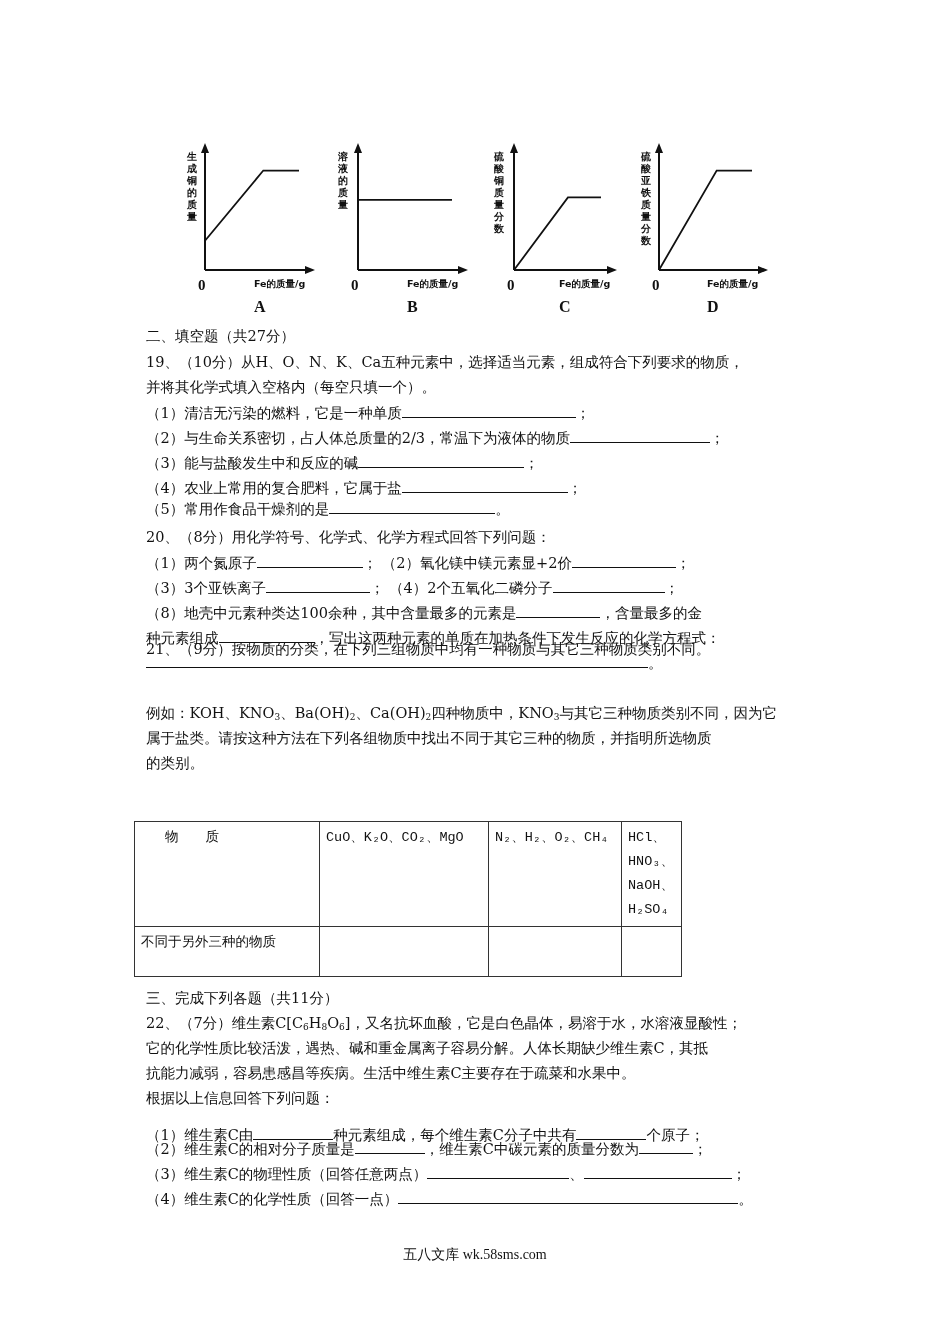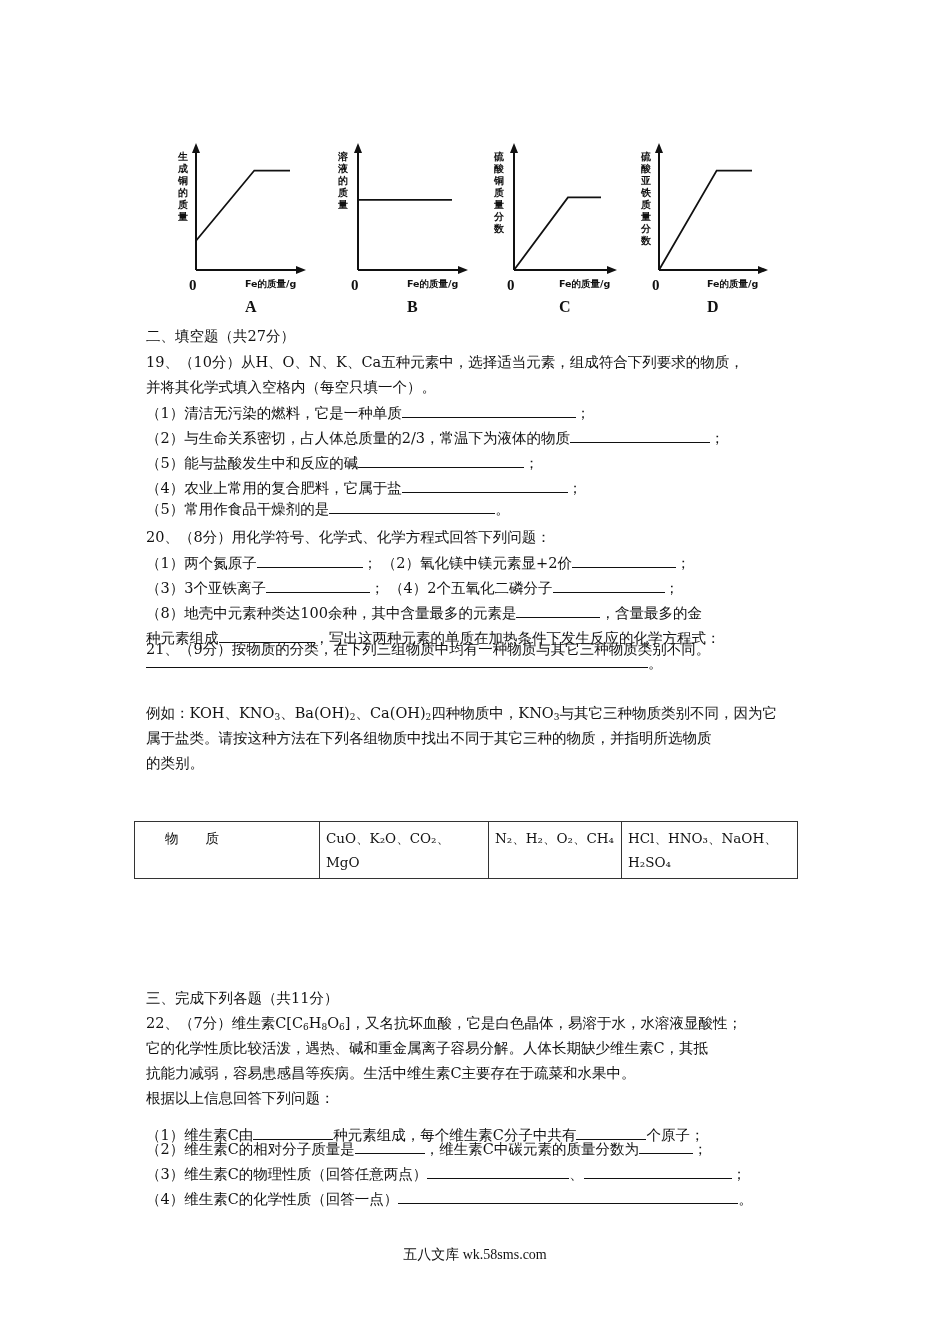--- a/index.html
+++ b/index.html
@@ -12,31 +12,31 @@
           font-size: 10px; line-height: 12px; width: 11px; word-break: break-all; }
   .xlab { position: absolute; font-family: "DejaVu Sans", sans-serif; font-weight: bold;
           font-size: 9.5px; white-space: nowrap; text-align: right; }
   .origin { position: absolute; font-family: "Liberation Serif", serif; font-size: 15px; font-weight: bold; }
   .gname { position: absolute; font-family: "Liberation Serif", serif; font-size: 16px; font-weight: bold; }
 
   .line { position: absolute; left: 146px; font-size: 14.5px; line-height: 20px; white-space: nowrap; }
   .blank { display: inline-block; border-bottom: 1px solid #111; height: 15px; vertical-align: baseline; }
   sub { font-size: 9px; vertical-align: -2px; }
 
-  table.q21 { position: absolute; left: 134px; top: 821px; width: 664px; border-collapse: collapse;
-              font-size: 13.5px; }
+  table.q21 { position: absolute; left: 134px; top: 821px; width: 548px; border-collapse: collapse;
+              font-size: 13.5px; font-family: Liberation Mono, monospace; }
   table.q21 td { border: 1px solid #333; vertical-align: top; padding: 4px 6px; line-height: 24px; }
   .footer { position: absolute; left: 0; width: 950px; top: 1246px; text-align: center;
             font-size: 14px; font-family: "Liberation Serif", serif; }
 </style>
 </head>
 <body>
 
 <div class="graphs">
-  <div class="graph" style="left:0">
+  <div class="graph" style="left:9px">
     <svg width="150" height="185">
         <line x1="26" y1="135" x2="26" y2="14" stroke="#111" stroke-width="2"></line>
         <polygon points="22,18 26,8 30,18" fill="#111"></polygon>
         <line x1="26" y1="135" x2="130" y2="135" stroke="#111" stroke-width="2"></line>
         <polygon points="126,131 136,135 126,139" fill="#111"></polygon>
         <polyline points="26,105.75 84.28,35.55 120,35.55" fill="none" stroke="#111" stroke-width="1.8"></polyline>
       </svg>
     <div class="ylab" style="left:8px;top:16px">生成铜的质量</div>
     <div class="xlab" style="left:75px;top:143px">Fe的质量/g</div>
     <div class="origin" style="left:19px;top:142px">0</div>
@@ -87,21 +87,21 @@
 <div class="line" style="top:352px">19、（10分）从H、O、N、K、Ca五种元素中，选择适当元素，组成符合下列要求的物质，</div>
 <div class="line" style="top:377px">并将其化学式填入空格内（每空只填一个）。</div>
 
 <div class="line" style="top:402px">
   <span>（1）清洁无污染的燃料，它是一种单质</span><span class="blank" style="width:174px"></span><span>；</span>
 </div>
 <div class="line" style="top:427px">
   <span>（2）与生命关系密切，占人体总质量的2/3，常温下为液体的物质</span><span class="blank" style="width:140px"></span><span>；</span>
 </div>
 <div class="line" style="top:452px">
-  <span>（5）能与盐酸发生中和反应的碱</span><span class="blank" style="width:166px"></span><span>；</span>
+  <span>（3）能与盐酸发生中和反应的碱</span><span class="blank" style="width:166px"></span><span>；</span>
 </div>
 <div class="line" style="top:477px">
   <span>（4）农业上常用的复合肥料，它属于盐</span><span class="blank" style="width:166px"></span><span>；</span>
 </div>
 <div class="line" style="top:498px">
   <span>（5）常用作食品干燥剂的是</span><span class="blank" style="width:166px"></span><span>。</span>
 </div>
 
 <div class="line" style="top:527px">20、（8分）用化学符号、化学式、化学方程式回答下列问题：</div>
 <div class="line" style="top:552px">
@@ -130,20 +130,26 @@
 <div class="line" style="top:753px">的类别。</div>
 
 <table class="q21">
   <tbody>
       <tr style="height:50px">
     <td style="width:148px;padding-left:30px">物　　质</td>
     <td style="width:156px">CuO、K₂O、CO₂、MgO</td>
     <td style="width:120px">N₂、H₂、O₂、CH₄</td>
     <td>HCl、HNO₃、NaOH、H₂SO₄</td>
   </tr>
+  <tr style="height:50px">
+    <td>不同于另外三种的物质</td>
+    <td></td>
+    <td></td>
+    <td></td>
+  </tr>
 </tbody>
   </table>
 
 <div class="line" style="top:988px">三、完成下列各题（共11分）</div>
 <div class="line" style="top:1013px">
   <span>22、（7分）维生素C[C</span><sub>6</sub><span>H</span><sub>8</sub><span>O</span><sub>6</sub><span>]，又名抗坏血酸，它是白色晶体，易溶于水，水溶液显酸性；</span>
 </div>
 <div class="line" style="top:1038px">它的化学性质比较活泼，遇热、碱和重金属离子容易分解。人体长期缺少维生素C，其抵</div>
 <div class="line" style="top:1063px">抗能力减弱，容易患感昌等疾病。生活中维生素C主要存在于疏菜和水果中。</div>
 <div class="line" style="top:1088px">根据以上信息回答下列问题：</div>

